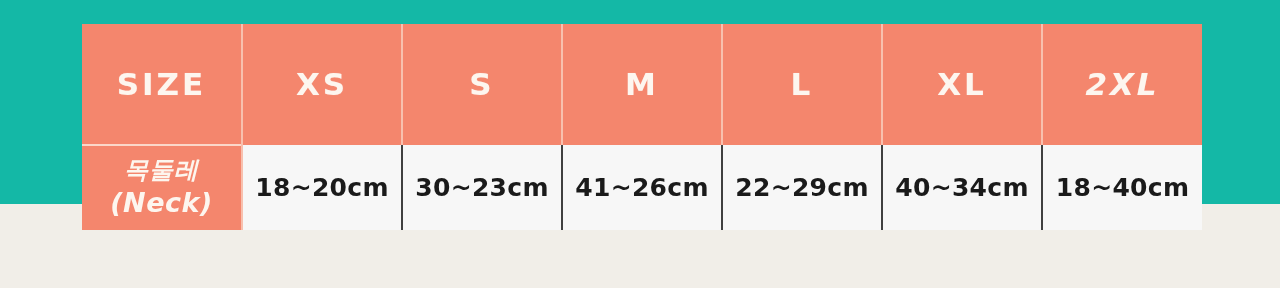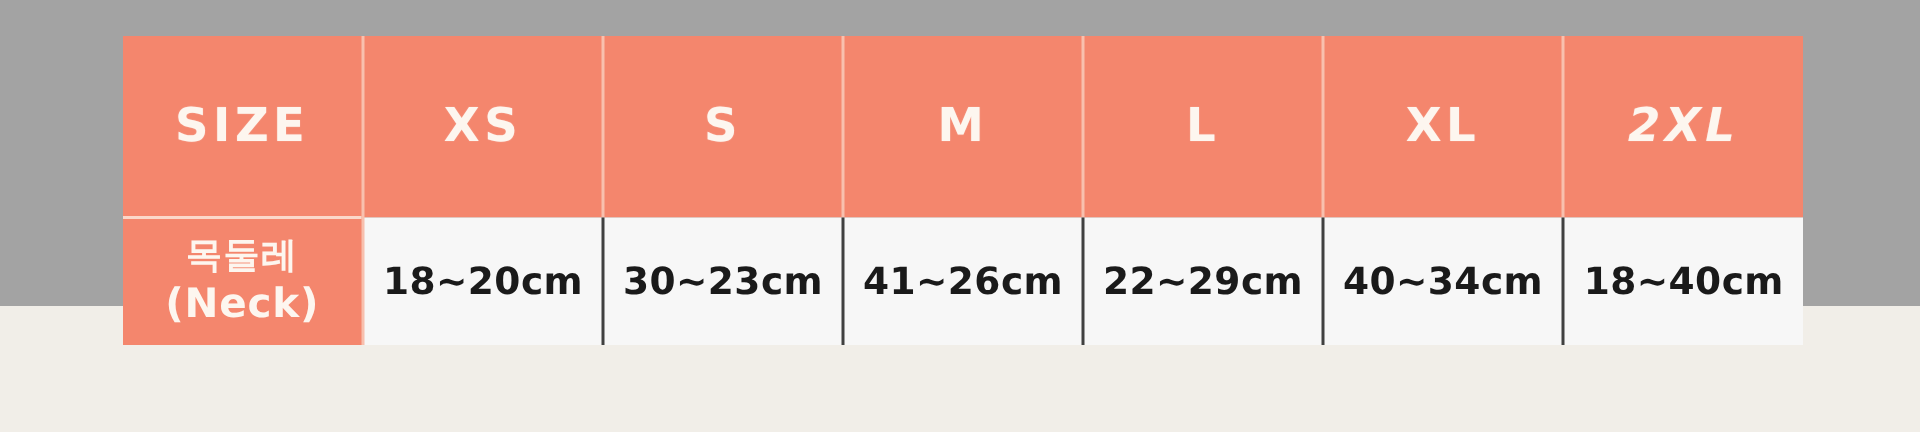--- a/index.html
+++ b/index.html
@@ -11,21 +11,21 @@
     height: 288px;
     background: #f1eee8;
     font-family: "DejaVu Sans", "Liberation Sans", sans-serif;
     overflow: hidden;
   }
 
   .page {
     position: relative;
     width: 1280px;
     height: 204px;
-    background: #a3a3a3;
+    background: #14b8a6;
   }
 
   
   .size-chart {
     position: absolute;
     left: 82px;
     top: 24px;
     width: 1120px;
     height: 204px;
     border-collapse: collapse;
@@ -78,20 +78,21 @@
     font-size: 24px;
     font-weight: 700;
     letter-spacing: 1px;
     line-height: 1.28;
     border-right: 2px solid #f8c0ae;
     border-top: 2px solid #fbd7c9;
   }
 
   .label-line {
     display: block;
+    font-style: italic;
   }
   .label-line.sub {
     font-size: 27px;
     letter-spacing: 0.5px;
   }
 
   
   col.c-label { width: 160px; }
   col.c-size  { width: 160px; }
 </style>

